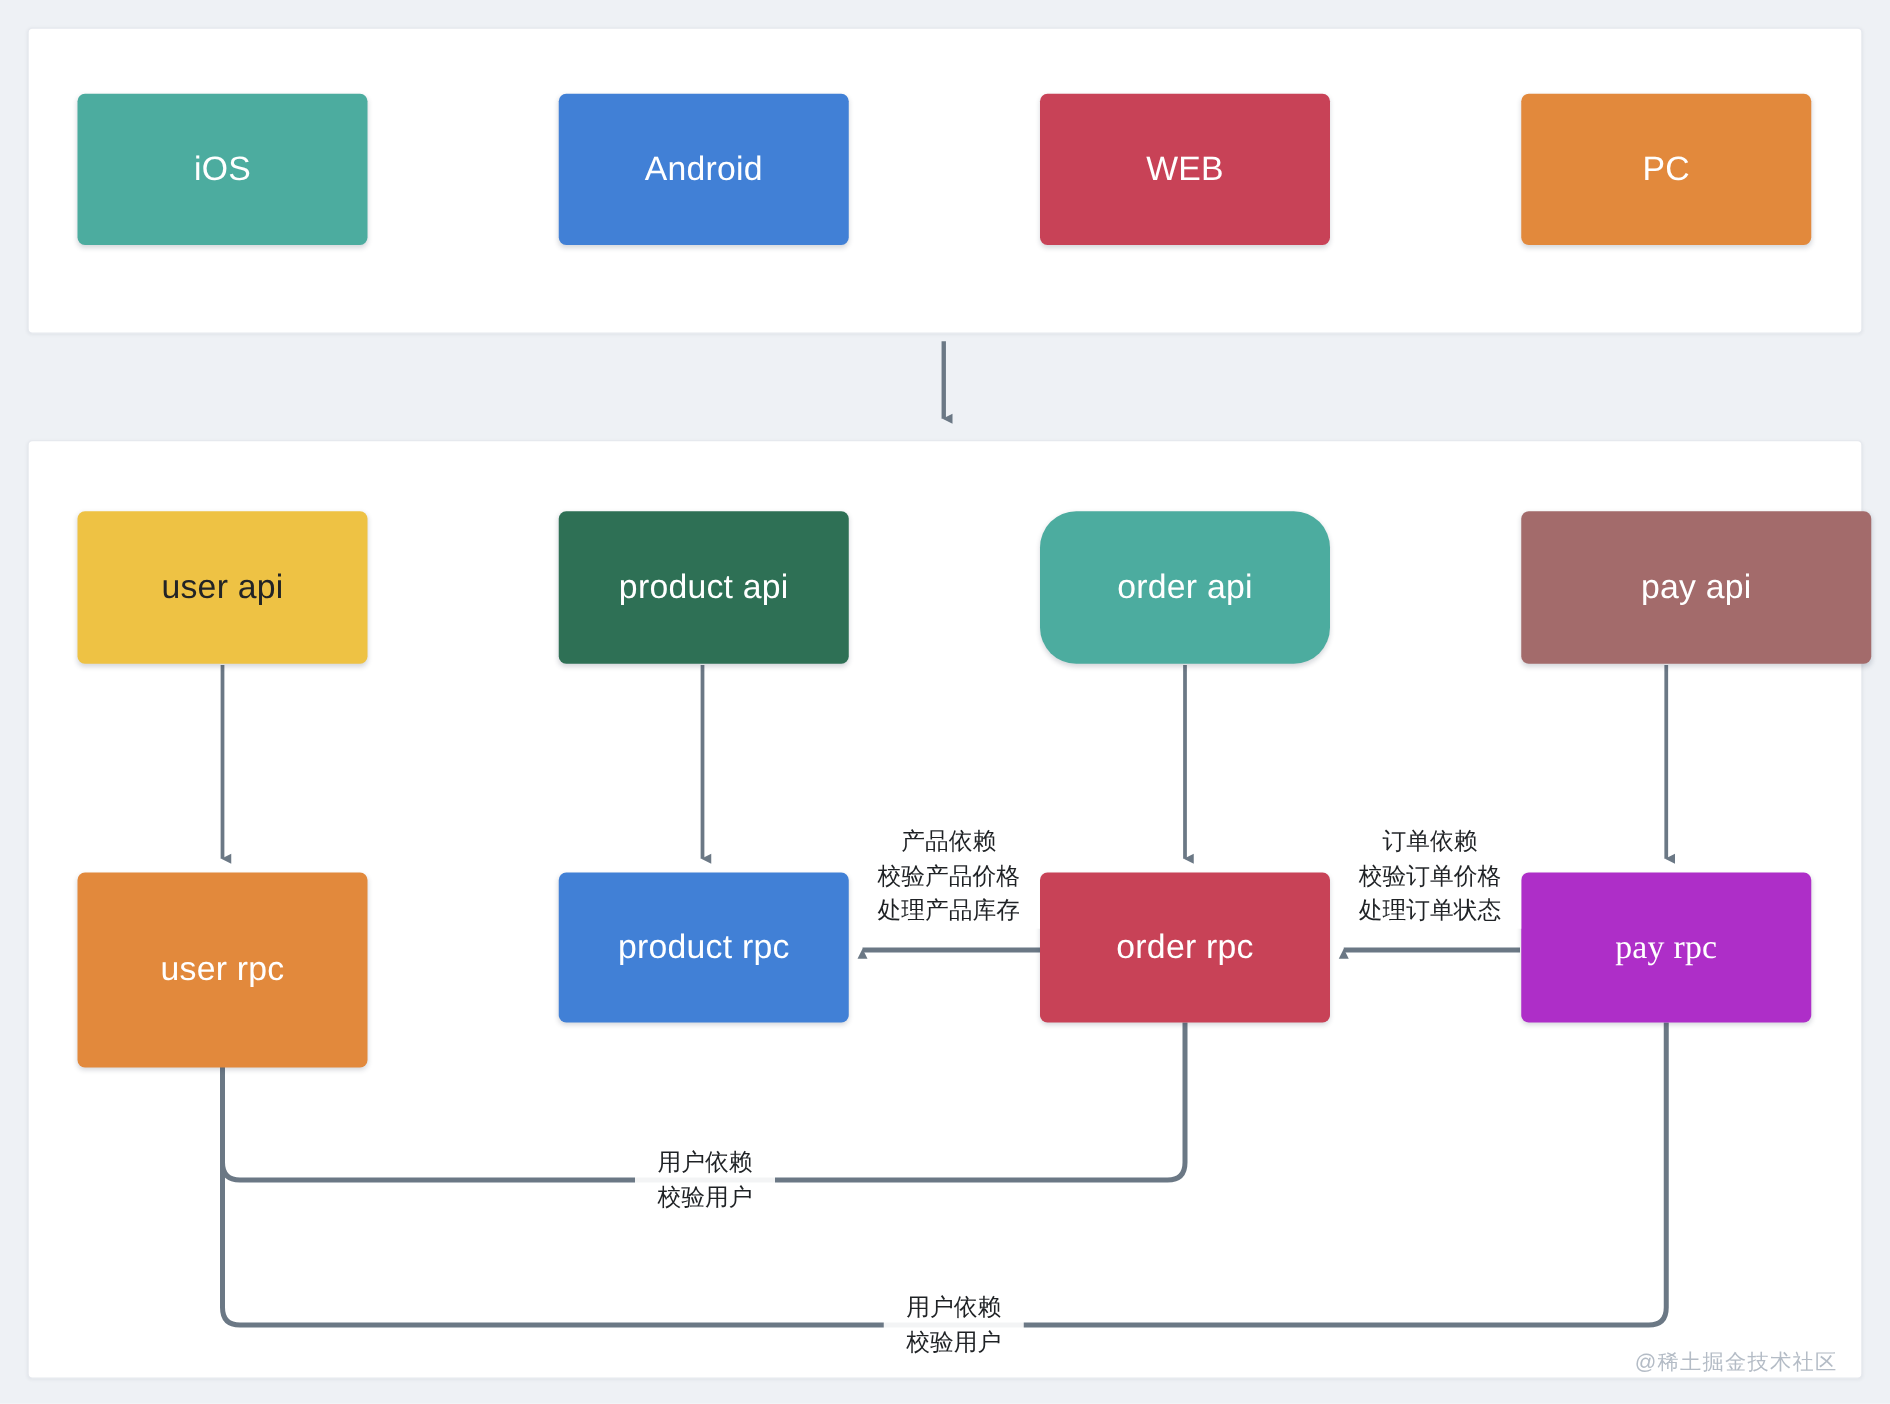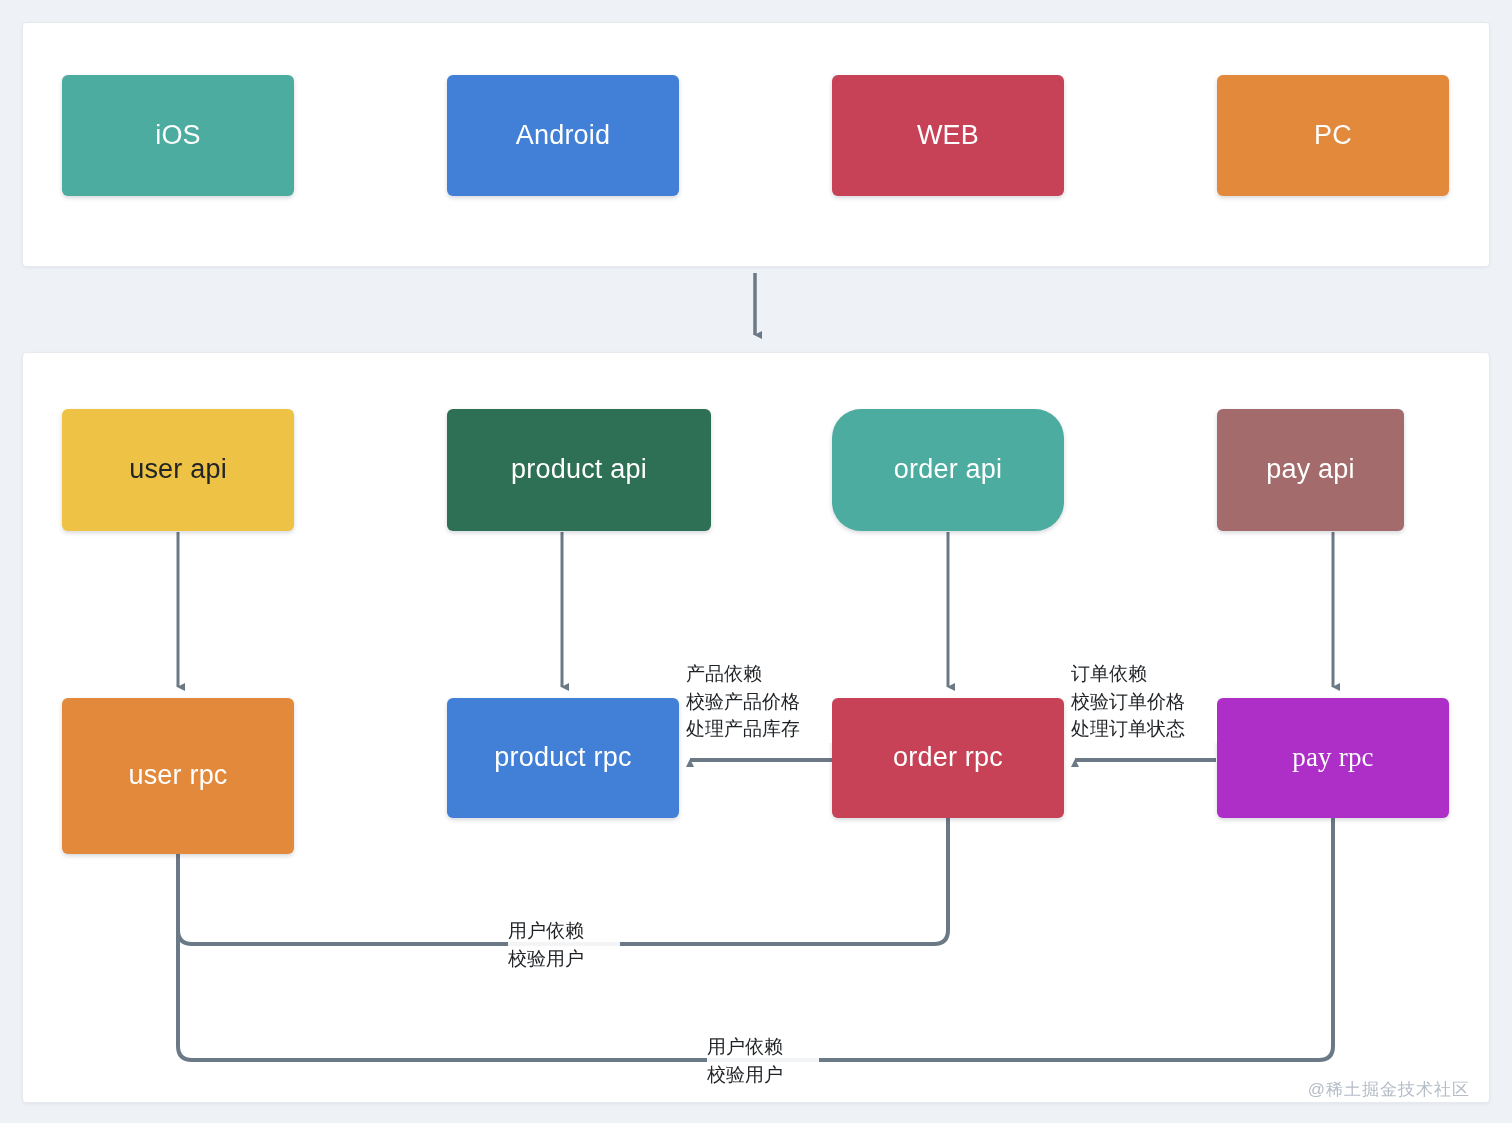--- a/index.html
+++ b/index.html
@@ -36,20 +36,21 @@
   .node.dark-text{color:#222426;}
 
   svg.wires{position:absolute;left:0;top:0;width:1512px;height:1123px;pointer-events:none;}
 
   .edge-label{
     position:absolute;
     font-size:19px;
     color:#1f2225;
     line-height:1.45;
     white-space:pre;
+    text-align:center;
     background:rgba(255,255,255,.92);
     user-select:none;
   }
 
   .watermark{
     position:absolute;
     right:42px;bottom:22px;
     font-size:17px;
     color:#b4bcc6;
     letter-spacing:1px;
@@ -102,27 +103,27 @@
   <div class="node" style="left:832px;top:75px;width:232px;height:121px;background:#C84257;">
     <span>WEB</span>
   </div>
   <div class="node" style="left:1217px;top:75px;width:232px;height:121px;background:#E2893C;">
     <span>PC</span>
   </div>
 
   <div class="node dark-text" style="left:62px;top:409px;width:232px;height:122px;background:#EEC244;">
     <span>user api</span>
   </div>
-  <div class="node" style="left:447px;top:409px;width:264px;height:122px;background:#2E7055;">
+  <div class="node" style="left:447px;top:409px;width:232px;height:122px;background:#2E7055;">
     <span>product api</span>
   </div>
   <div class="node" style="left:832px;top:409px;width:232px;height:122px;background:#4CAC9F;border-radius:29px;">
     <span>order api</span>
   </div>
-  <div class="node" style="left:1217px;top:409px;width:187px;height:122px;background:#A36B6B;">
+  <div class="node" style="left:1217px;top:409px;width:280px;height:122px;background:#A36B6B;">
     <span>pay api</span>
   </div>
 
   <div class="node" style="left:62px;top:698px;width:232px;height:156px;background:#E2893C;">
     <span>user rpc</span>
   </div>
   <div class="node" style="left:447px;top:698px;width:232px;height:120px;background:#4180D6;">
     <span>product rpc</span>
   </div>
   <div class="node" style="left:832px;top:698px;width:232px;height:120px;background:#C84257;">

